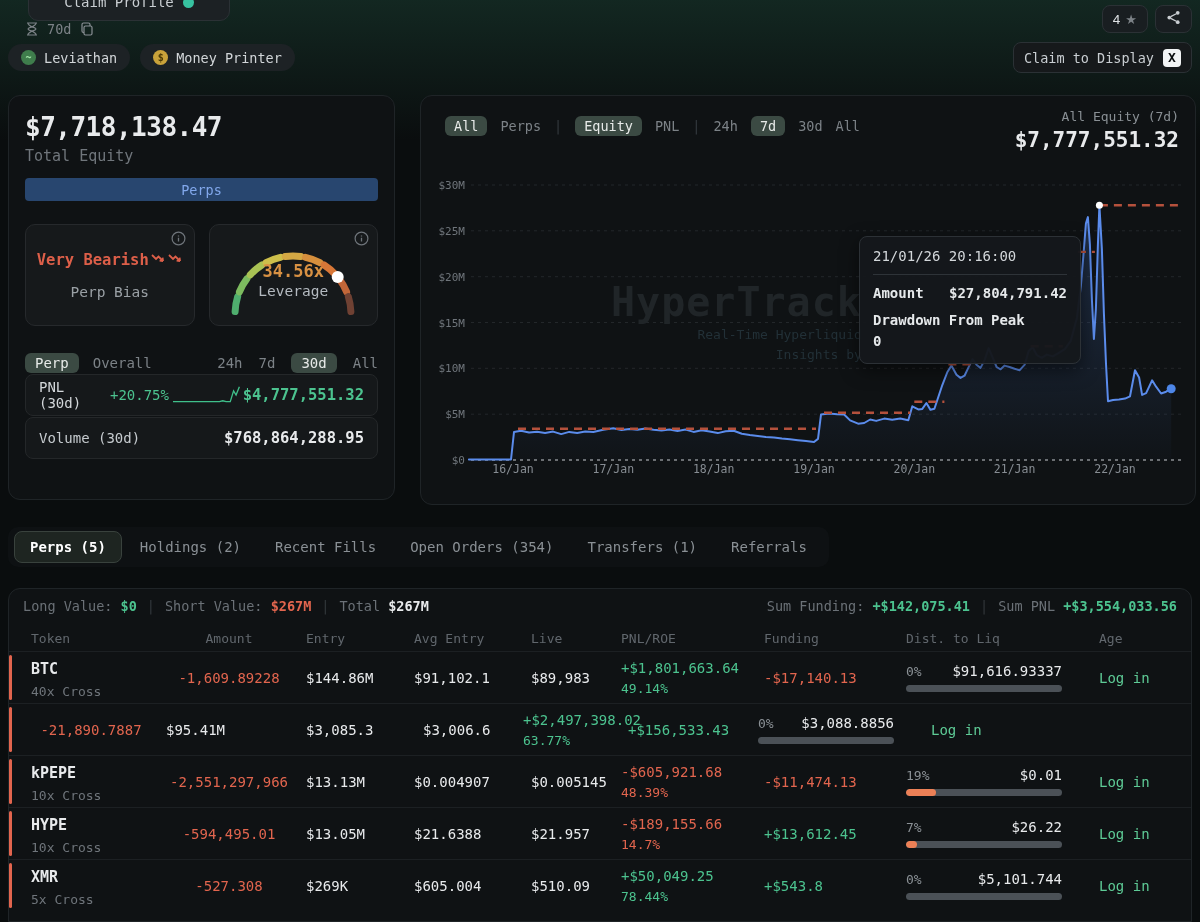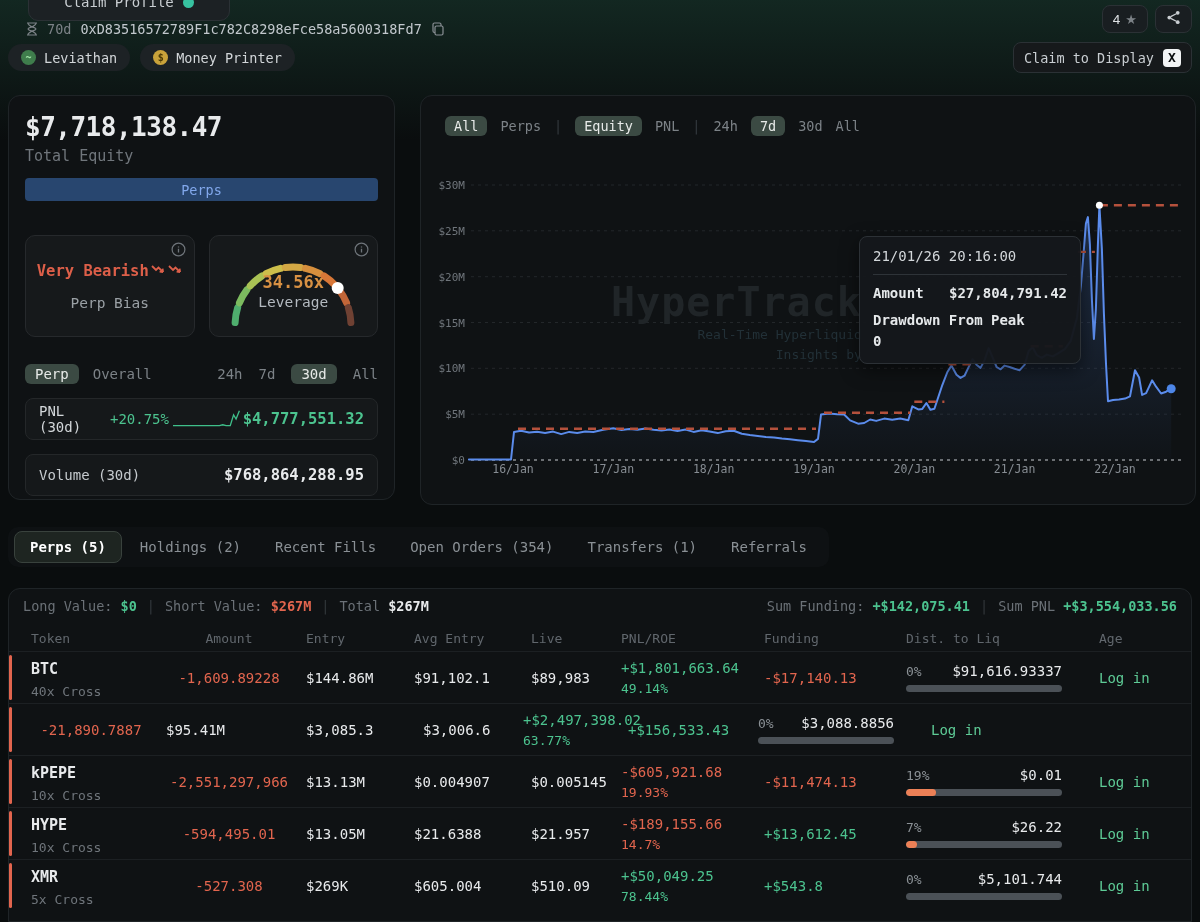--- a/index.html
+++ b/index.html
@@ -33,35 +33,35 @@
   .x-badge{width:18px;height:18px;background:#f2f4f5;color:#0a0d0e;border-radius:4px;font-weight:bold;
        font-size:13px;display:flex;align-items:center;justify-content:center}
 
   
   .panel{position:absolute;background:#0f1214;border:1px solid #1f2427;border-radius:12px;box-sizing:border-box}
   .equity-panel{left:8px;top:95px;width:387px;height:405px;padding:16px}
   .eq-value{font-size:26px;font-weight:bold;letter-spacing:-.5px}
   .eq-label{font-size:15px;color:#70767c;margin-top:5px}
   .perps-btn{margin-top:13px;width:100%;height:23px;background:#28466f;color:#82a8ec;border:none;border-radius:4px;
        font-size:13.5px;font-family:inherit;cursor:pointer}
-  .cards{display:flex;gap:14px;margin-top:34px}
+  .cards{display:flex;gap:14px;margin-top:23px}
   .mini-card{flex:1;height:100px;background:#16191b;border:1px solid #26292c;border-radius:10px;position:relative;
        display:flex;flex-direction:column;align-items:center;justify-content:center}
   .info-ic{position:absolute;top:6px;right:8px;color:#6f757b}
   .bias-val{font-size:15.5px;font-weight:bold;color:#dd5f49;display:flex;align-items:center;gap:2px}
   .bias-lbl{font-size:14.5px;color:#9aa0a5;margin-top:15px}
   .gauge-wrap{position:relative;width:100%;height:100%}
   .gauge-svg{position:absolute;left:50%;top:7px;transform:translateX(-50%)}
   .gauge-txt{position:absolute;left:0;right:0;top:36px;text-align:center}
   .gauge-val{font-size:17px;font-weight:bold;color:#d89143}
   .gauge-lbl{font-size:14.5px;color:#b4bac0;margin-top:2px}
   .filters{margin-top:27px;display:flex;align-items:center;font-size:14px;color:#7c8287}
   .pill{padding:2px 10px;border-radius:6px;background:#3b4a43;color:#e7eae8;cursor:pointer}
   .plain{cursor:pointer}
-  .stat-card{margin-top:14px;height:42px;background:#15181a;border:1px solid #242729;border-radius:8px;
+  .stat-card{margin-top:1px;height:42px;background:#15181a;border:1px solid #242729;border-radius:8px;
        display:flex;align-items:center;padding:0 13px;font-size:14px;box-sizing:border-box}
   .pos{color:#4cc38f}.neg{color:#e2654e}
   .stat-val{margin-left:auto;font-weight:bold;font-size:15.5px}
 
   
   .chart-panel{left:420px;top:95px;width:776px;height:410px}
   .chart-header{position:absolute;top:20px;left:24px;display:flex;align-items:center;gap:13px;font-size:13.5px;color:#7c8287}
   .chart-header .pill{padding:2px 9px}
   .hdr-div{color:#343a3f}
   .chart-eq{position:absolute;top:13px;right:16px;text-align:right}
@@ -129,21 +129,20 @@
   <span class="teal-dot"></span>
 </div>
 
 <div class="addr-row">
   <span class="icon-btn">
     <svg width="12" height="14" viewBox="0 0 12 14">
         <path d="M1 1h10M1 13h10M2 1c0 4 8 4 8 6s-8 2-8 6M10 1c0 4-8 4-8 6s8 2 8 6" stroke="#7c8287" stroke-width="1.2" fill="none"></path>
       </svg>
   </span>
   <span>70d</span>
-  <span class="addr">0xD83516572789F1c782C8298eFce58a5600318Fd7</span>
   <span class="icon-btn">
     <svg width="14" height="14" viewBox="0 0 14 14">
         <rect x="4" y="4" width="8" height="9" rx="1.5" stroke="#8a9095" fill="none" stroke-width="1.2"></rect>
         <path d="M10 4V2.5A1.5 1.5 0 0 0 8.5 1H3.5A1.5 1.5 0 0 0 2 2.5V9a1.5 1.5 0 0 0 1.5 1.5H4" stroke="#8a9095" fill="none" stroke-width="1.2"></path>
       </svg>
   </span>
 </div>
 <div class="top-right">
   <button class="sq-btn">
     <span>4</span>
@@ -304,20 +303,24 @@
       <span class="plain">Perps</span>
       <span class="hdr-div">|</span>
       <span class="pill">Equity</span>
       <span class="plain">PNL</span>
       <span class="hdr-div">|</span>
       <span class="plain">24h</span>
       <span class="pill">7d</span>
       <span class="plain">30d</span>
       <span class="plain">All</span>
     </div>
+  <div class="chart-eq">
+    <div class="chart-eq-lbl">All Equity (7d)</div>
+    <div class="chart-eq-val">$7,777,551.32</div>
+  </div>
   <div class="tooltip">
     <div class="tt-title">21/01/26 20:16:00</div>
     <hr class="tt-hr">
     <div class="tt-row">
       <span>Amount</span>
       <span>$27,804,791.42</span>
     </div>
     <div class="tt-dd">
       <span>Drawdown From Peak</span><br>
       <span>0</span>
@@ -414,21 +417,21 @@
         <div class="c-token">
           <div class="tk">kPEPE</div>
                   <div class="lvg">10x Cross</div>
         </div>
         <div class="c-amt neg">-2,551,297,966</div>
         <div class="c-mid">$13.13M</div>
         <div class="c-mid">$0.004907</div>
         <div class="c-mid c-live">$0.005145</div>
         <div class="c-pnl">
           <div class="neg">-$605,921.68</div>
-          <div class="roe neg">19.93%</div>
+          <div class="roe neg">48.39%</div>
         </div>
         <div class="c-fund neg">-$11,474.13</div>
         <div class="c-liq">
           <div class="liq-top">
         <span class="liq-pct">19%</span>
         <span class="liq-price">$0.01</span>
           </div>
       <div class="liq-bar">
         <div class="liq-fill" style="width: 19%;"></div>
           </div>

